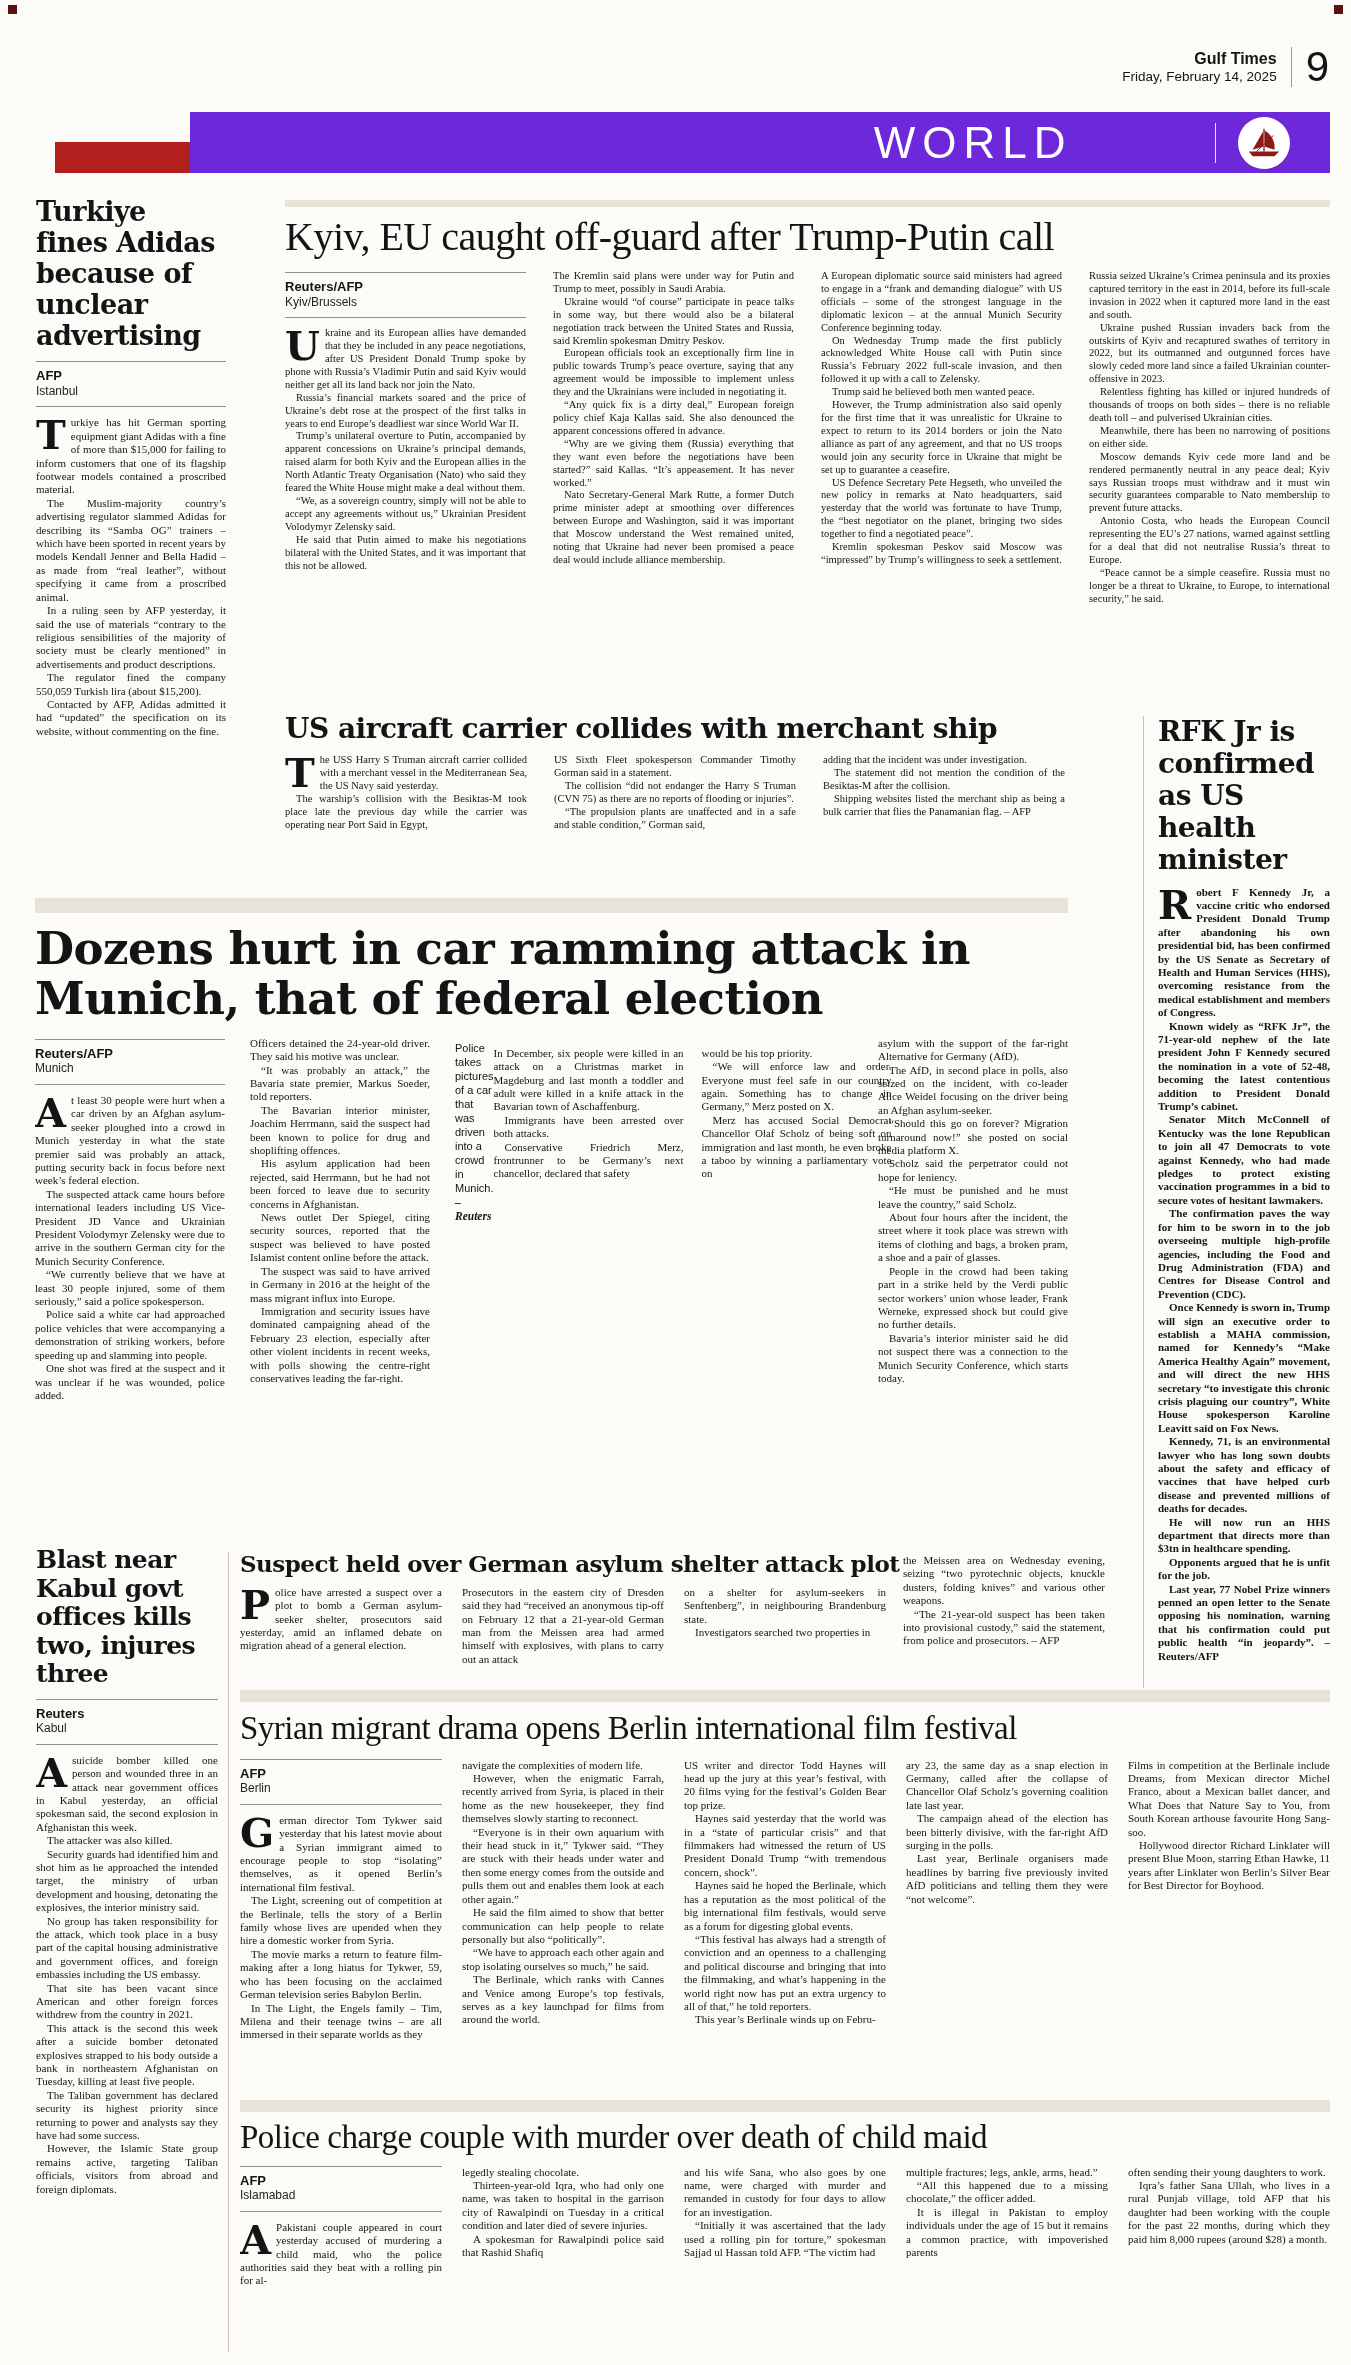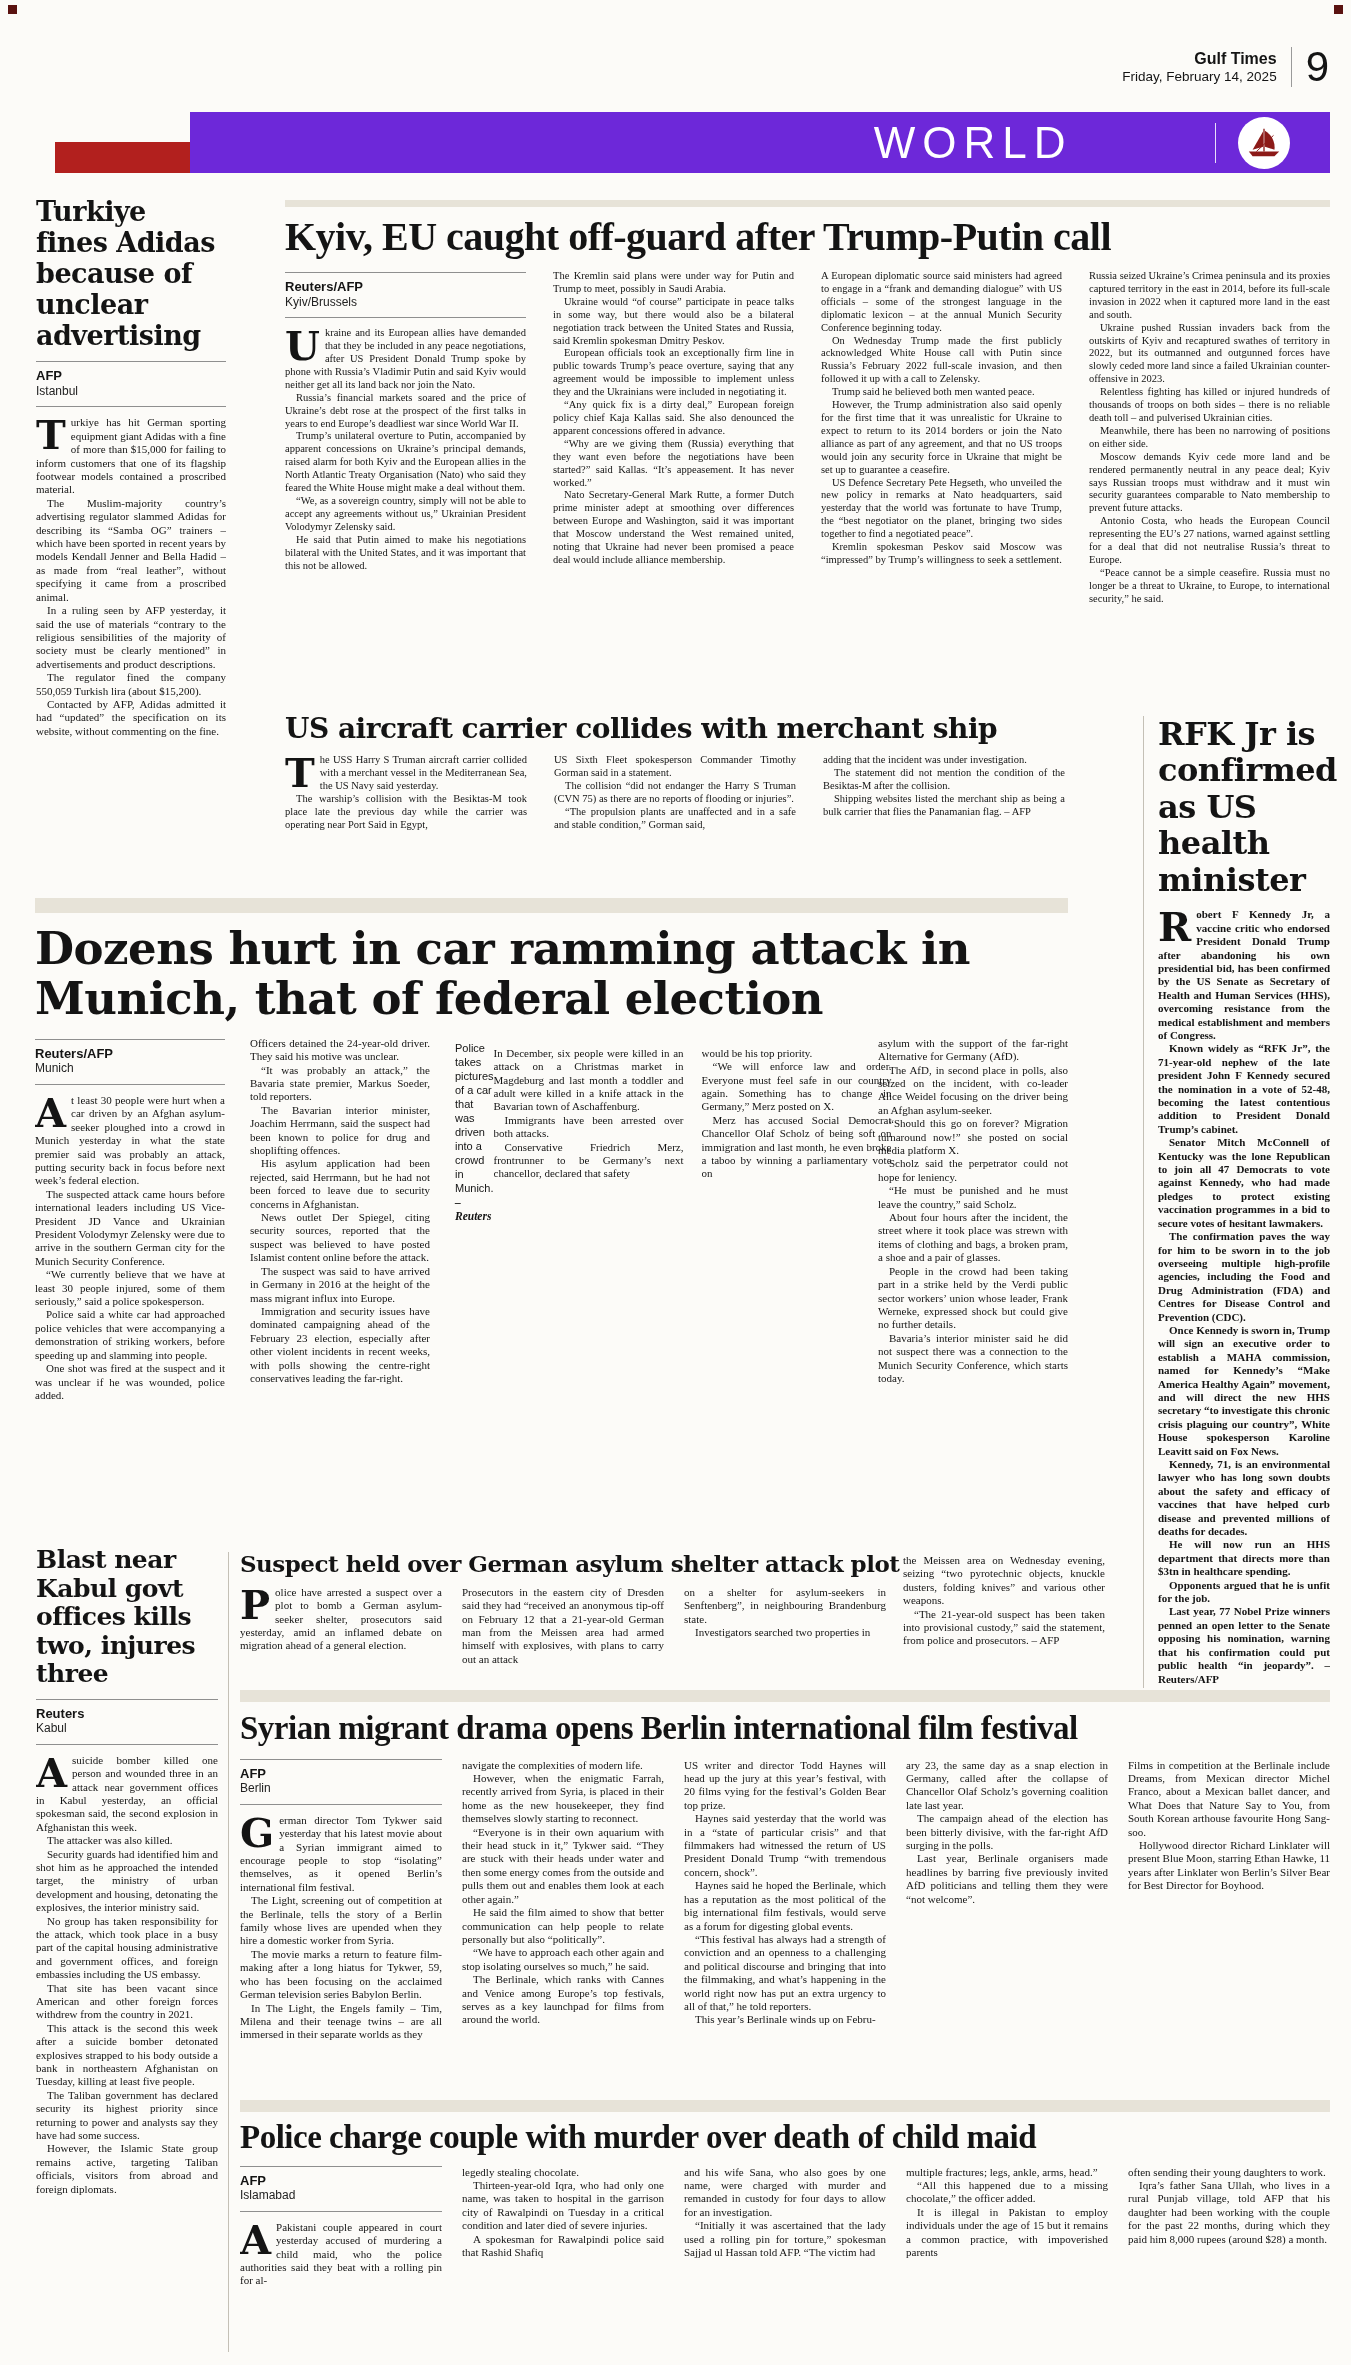--- a/index.html
+++ b/index.html
@@ -16,21 +16,21 @@
   
   .banner{position:absolute;left:190px;top:112px;width:1140px;height:61px;
           display:flex;align-items:center;justify-content:flex-end;gap:22px;padding-right:40px;box-sizing:border-box;}
   .banner-strip{position:absolute;left:55px;top:142px;width:140px;height:31px;}
   .world{color:#fff;font-family:"Liberation Sans",sans-serif;font-weight:400;font-size:44px;
          letter-spacing:7px;line-height:1;margin-right:120px;}
   .banner-div{width:1.5px;height:40px;background:rgba(255,255,255,.85);}
   .ship-circle{width:52px;height:52px;border-radius:50%;background:#fff;display:flex;align-items:center;justify-content:center;}
   
   .hl-heavy{font-family:"DejaVu Serif",serif;font-weight:bold;line-height:1.08;letter-spacing:-0.5px;}
-  .hl-light{font-family:"Liberation Serif",serif;font-weight:700;line-height:1.05;letter-spacing:-0.5px;}
+  .hl-light{font-family:"Liberation Serif",serif;font-weight:400;line-height:1.05;letter-spacing:-0.5px;}
   .byline{border-top:1px solid #8f8f8f;border-bottom:1px solid #8f8f8f;padding:6px 0 7px 0;margin:10px 0 9px 0;
           font-family:"Liberation Sans",sans-serif;}
   .by-agency{font-weight:bold;font-size:13px;line-height:1.2;}
   .by-loc{font-size:12px;line-height:1.3;color:#222;}
   .col{overflow:hidden;text-align:justify;}
   .col p{margin:0;text-indent:11px;}
   .col p:first-child{text-indent:0;}
   .b11{font-size:11px;line-height:13.4px;}
   .b105{font-size:10.5px;line-height:12.9px;}
   .dropcap > p:first-child::first-letter{float:left;font-family:"DejaVu Serif",serif;font-weight:bold;
@@ -41,21 +41,21 @@
   .adidas{position:absolute;left:36px;top:196px;width:190px;}
   .adidas .hl-heavy{font-size:27px;line-height:1.15;}
   .kyiv{position:absolute;left:285px;top:200px;width:1045px;}
   .kyiv-band{height:7px;margin-bottom:9px;}
   .kyiv .hl-light{font-size:40px;white-space:nowrap;}
   .kyiv-cols{display:grid;grid-template-columns:repeat(4,241px);column-gap:27px;margin-top:12px;height:462px;}
   .carrier{position:absolute;left:285px;top:714px;width:780px;}
   .carrier .hl-heavy{font-size:28px;white-space:nowrap;}
   .carrier-cols{display:grid;grid-template-columns:repeat(3,242px);column-gap:27px;margin-top:10px;height:132px;}
   .rfk{position:absolute;left:1158px;top:716px;width:172px;}
-  .rfk .hl-heavy{font-size:32px;line-height:1.14;}
+  .rfk .hl-heavy{font-size:28px;line-height:1.14;}
   .rfk-body{margin-top:10px;height:830px;font-weight:bold;}
   .munich{position:absolute;left:35px;top:898px;width:1033px;}
   .munich-band{height:15px;margin-bottom:11px;}
   .munich .hl-heavy{font-size:45px;line-height:1.12;}
   .munich-cols{display:grid;grid-template-columns:190px 180px 398px 190px;column-gap:25px;margin-top:12px;height:492px;}
   .photo-cell{display:flex;flex-direction:row;}
   .photo-box{width:398px;height:258px;}
   .caption{font-family:"Liberation Sans",sans-serif;font-size:11px;line-height:14px;margin-top:4px;text-align:left;}
   .caption .credit{font-family:"Liberation Serif",serif;font-weight:bold;font-style:italic;font-size:11.5px;display:block;}
   .under-photo{display:grid;grid-template-columns:190px 190px;column-gap:18px;margin-top:10px;height:180px;}

